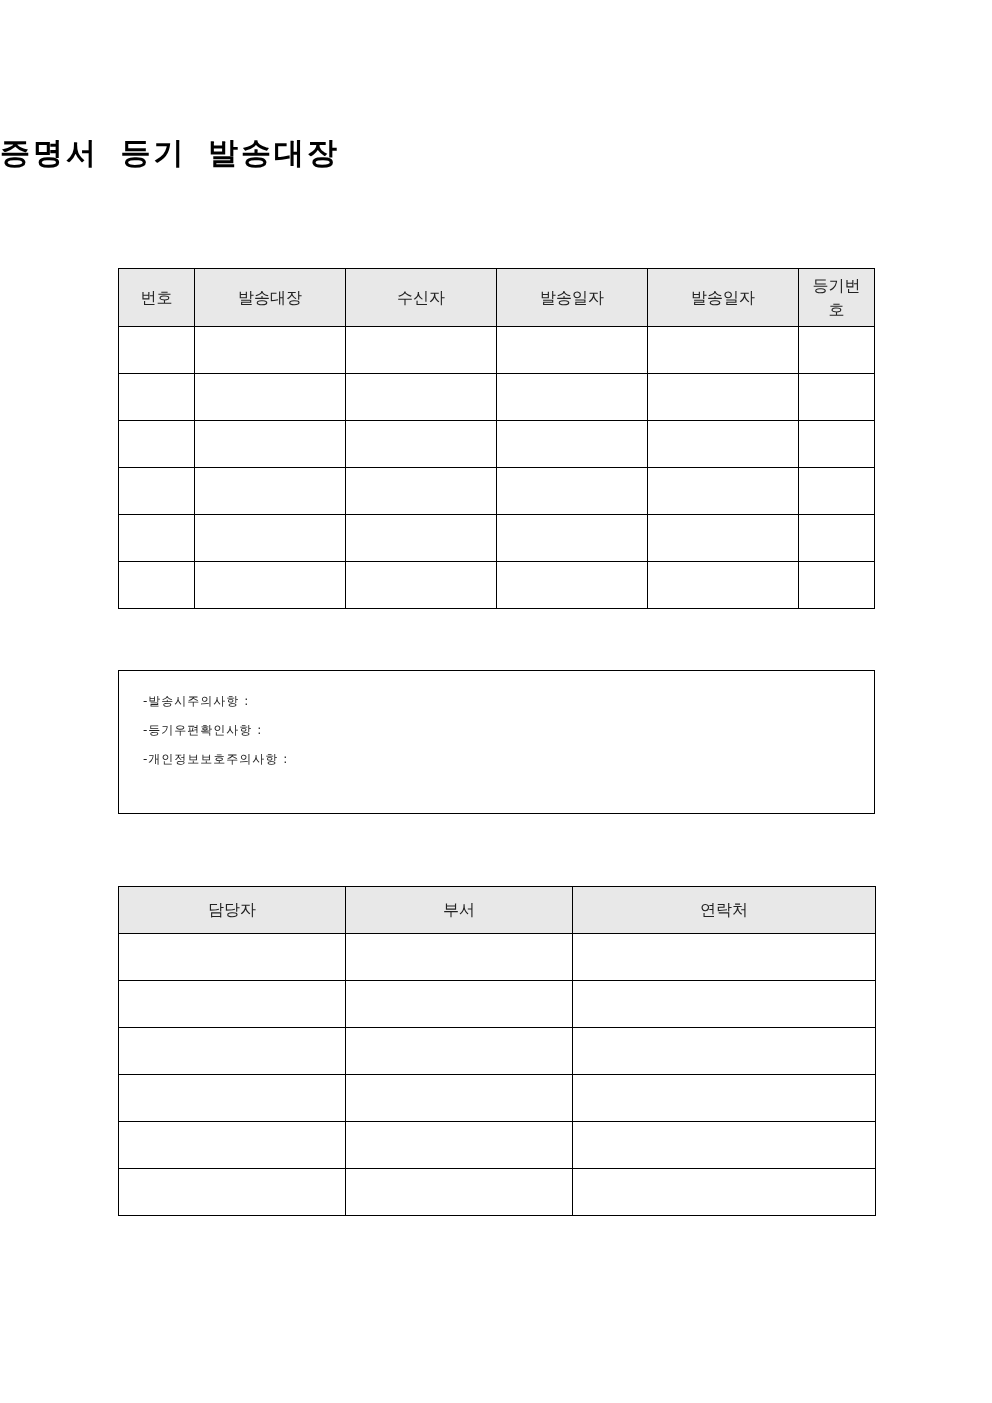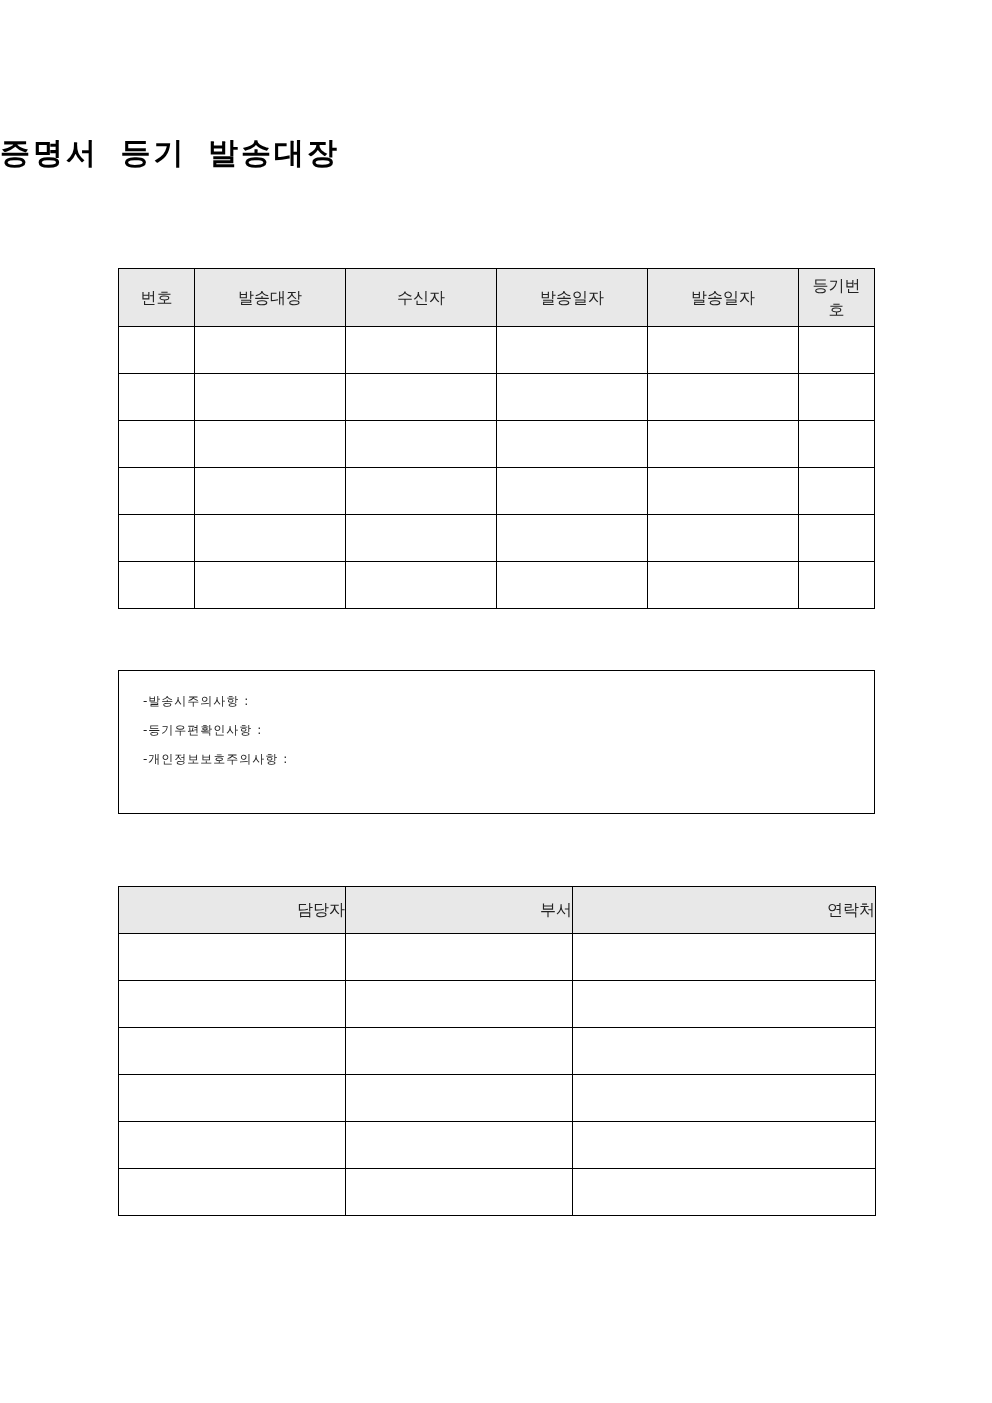--- a/index.html
+++ b/index.html
@@ -7,21 +7,21 @@
   .title { position: absolute; left: 0; top: 133px; width: 992px; text-align: left; font-size: 30px; font-weight: bold; letter-spacing: 3px; word-spacing: 8px; }
   table { border-collapse: collapse; position: absolute; table-layout: fixed; }
   td, th { border: 1px solid #000; padding: 0; text-align: center; vertical-align: middle; font-size: 16px; font-weight: normal; color: #222; }
   th { background: #e8e8e8; }
   #t1 { left: 118px; top: 268px; width: 757px; }
   #t1 th { height: 57px; line-height: 24px; }
   #t1 td { height: 46px; }
   .notes { position: absolute; left: 118px; top: 670px; width: 755px; height: 142px; border: 1px solid #000; }
   .notes .line { position: absolute; left: 24px; font-size: 12px; color: #222; letter-spacing: 1px; }
   #t2 { left: 118px; top: 886px; width: 757px; }
-  #t2 th { height: 46px; text-align: right; }
+  #t2 th { height: 46px; }
   #t2 td { height: 46px; }
 </style>
 </head>
 <body>
 
 <div class="title">증명서 등기 발송대장</div>
 
 <table id="t1">
   <colgroup>
     <col style="width:76px">

